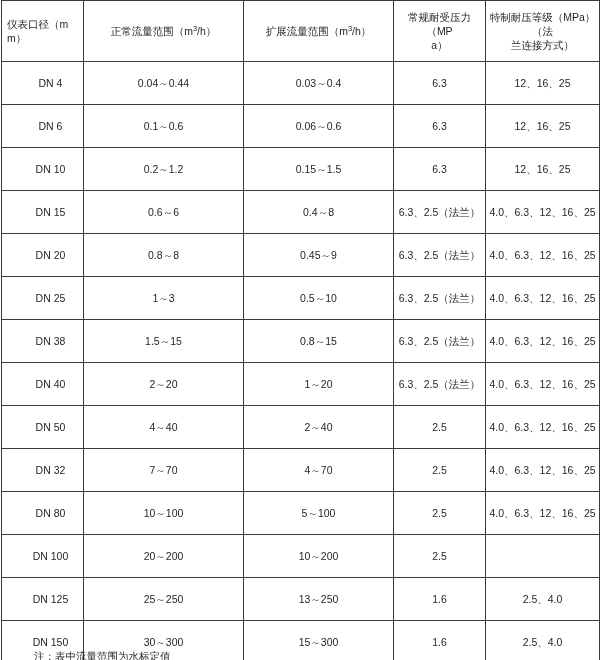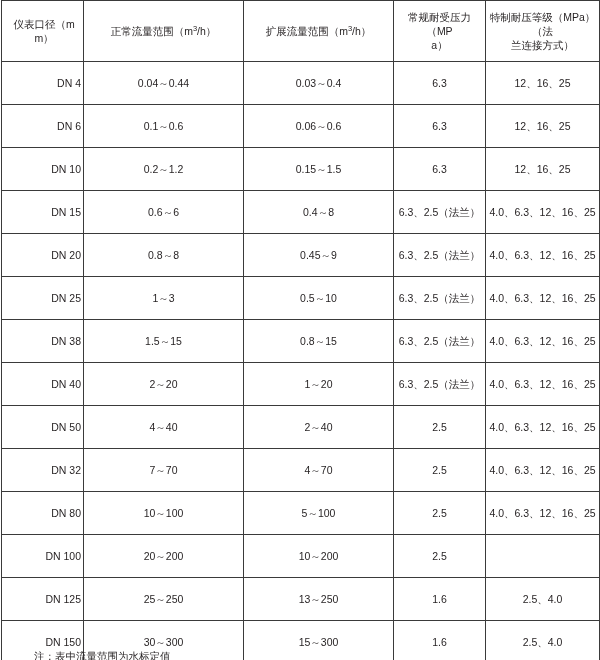--- a/index.html
+++ b/index.html
@@ -34,28 +34,28 @@
     line-height: 1.35;
     padding: 2px 2px;
     color: #231f20;
   }
   thead td {
     height: 56px;
     font-size: 10.5px;
     padding: 3px 4px;
   }
   thead td.h-left {
-    text-align: center;
+    text-align: left;
     padding-left: 5px;
   }
   tbody td {
     height: 38px;
   }
   tbody td.c-diam {
-    text-align: right;
+    text-align: center;
     padding-left: 18px;
     font-size: 10.5px;
   }
   sup {
     font-size: 7.5px;
     vertical-align: super;
     line-height: 0;
   }
   .col1 { width: 82px; }
   .col2 { width: 160px; }

